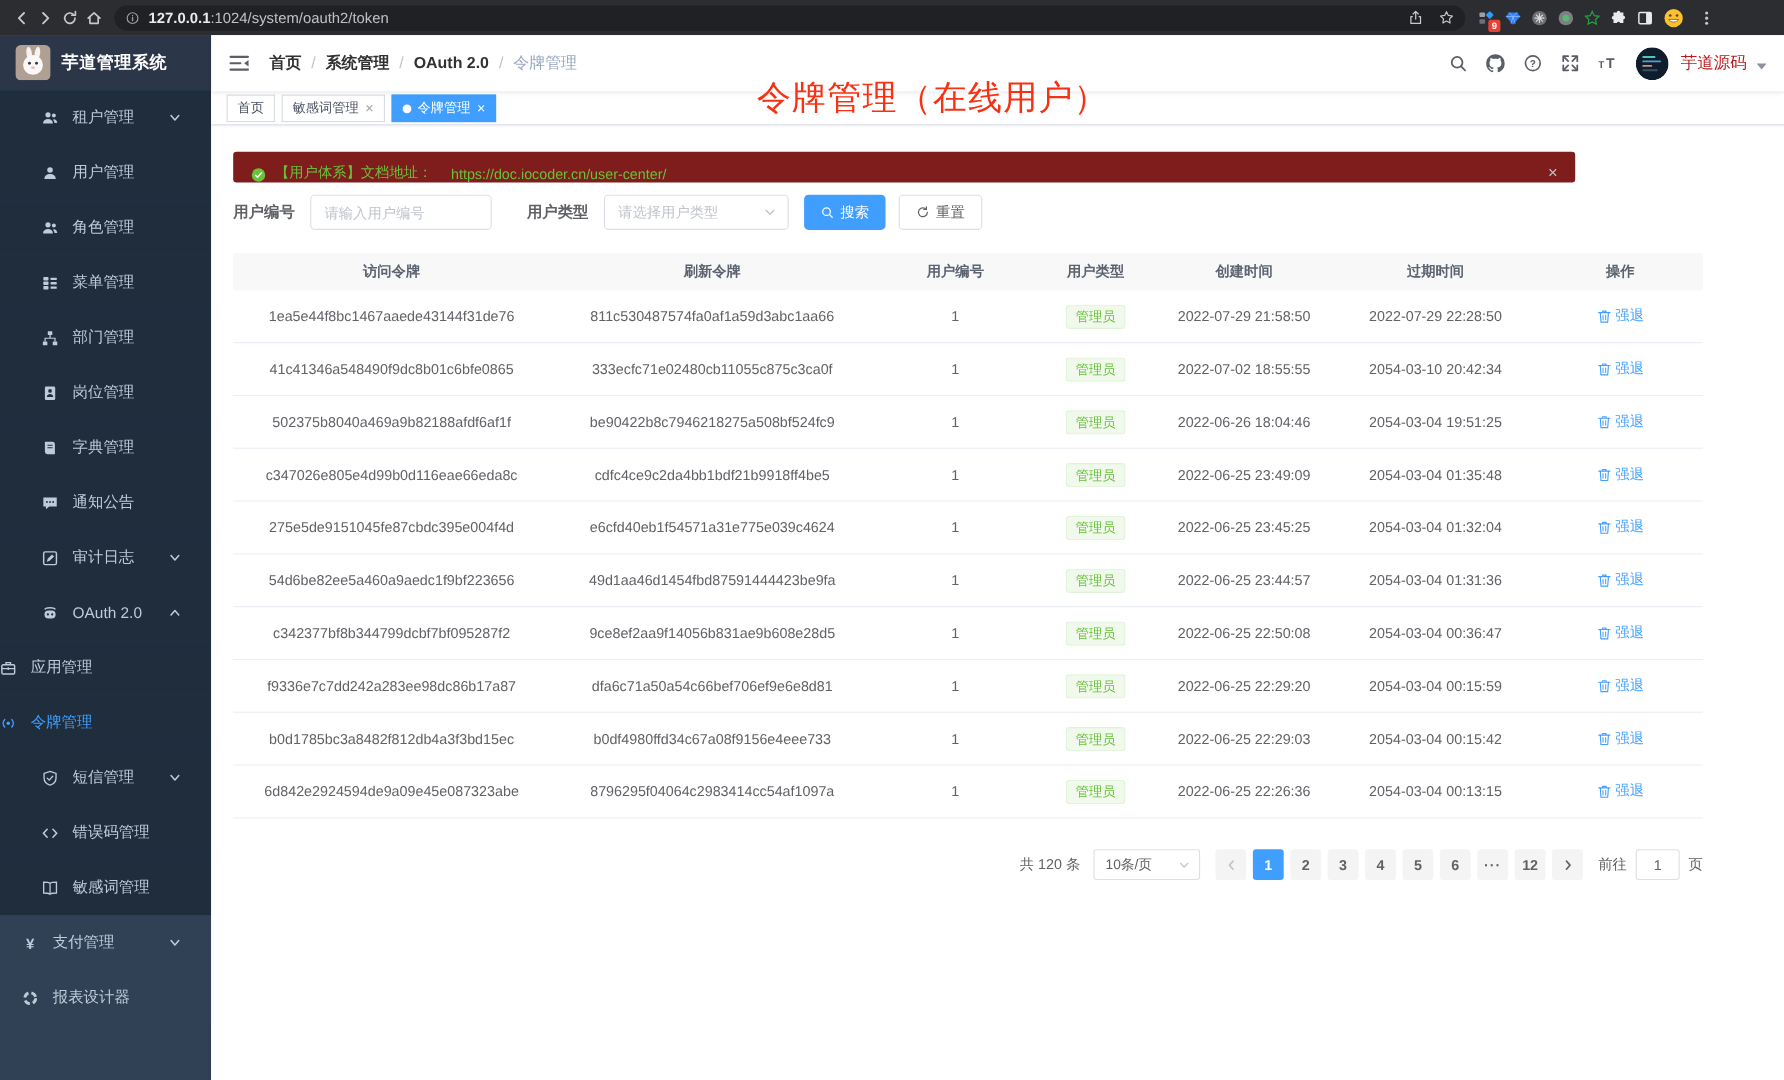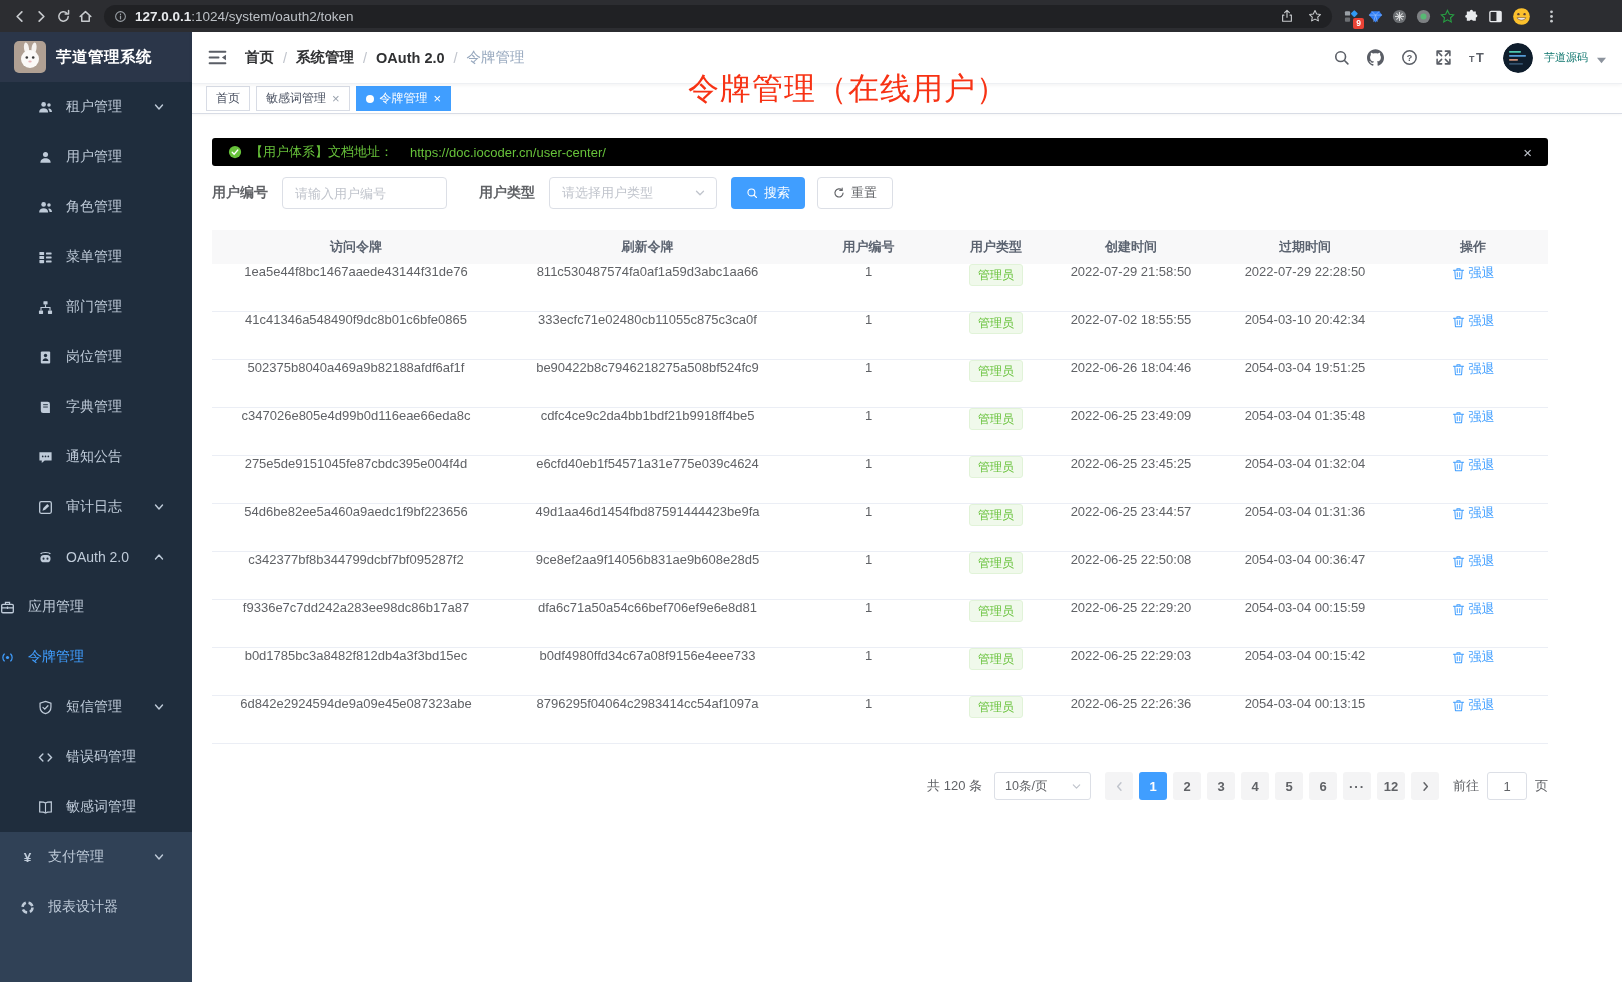--- a/index.html
+++ b/index.html
@@ -41,58 +41,58 @@
 
 .navbar{height:52px;border-bottom:1px solid #eef0f3;box-shadow:0 1px 4px rgba(0,21,41,.06);display:flex;align-items:center;padding:0 16px;position:relative;z-index:2}
 .fold{font-size:19px;color:#5a5e66;cursor:pointer}
 .crumbs{margin-left:18px;display:flex;align-items:center;gap:9px;font-size:14.5px}
 .crumb{color:#303133;font-weight:600;cursor:pointer}
 .crumb.last{color:#97a8be;font-weight:400;cursor:default}
 .crumb-sep{color:#c0c4cc;font-weight:400}
 .nav-right{margin-left:auto;display:flex;align-items:center;gap:17px}
 .nav-right .nic{font-size:17px;color:#5a5e66;cursor:pointer}
 .avatar{font-size:30px;cursor:pointer;border-radius:50%;overflow:hidden}
-.uname{font-size:11px;color:#0f766e;margin-left:-6px}
+.uname{font-size:15px;color:#b91c1c;margin-left:-6px}
 .caret{font-size:9px;color:#8c939d;margin-left:-8px;margin-top:6px}
 
 
 .tabsbar{height:30px;border-bottom:1px solid #d8dce5;box-shadow:0 1px 3px rgba(0,0,0,.04);display:flex;align-items:center;padding:0 14px;gap:6px;background:#fff}
 .tab{height:25px;display:inline-flex;align-items:center;gap:6px;padding:0 9px;border:1px solid #d8dce5;background:#fff;color:#495060;font-size:12px;cursor:pointer;white-space:nowrap}
 .tab .x{font-style:normal;font-size:13px;color:#9aa2ad;line-height:1}
 .tab.active{background:#409eff;border-color:#409eff;color:#fff}
 .tab.active .x{color:#fff}
 .dot{width:8px;height:8px;border-radius:50%;background:#fff;display:inline-block}
 
 
 .annotation{position:absolute;left:496px;top:36px;z-index:9;font-size:31px;font-weight:500;color:var(--annotation,#f73214);letter-spacing:1px;pointer-events:none}
 
 
 .page{padding:24px 0 0 20px}
-.alert{width:1336px;height:28px;background:#000000;border-radius:3px;display:flex;align-items:center;padding:0 16px;font-size:13px;color:var(--success,#67c23a)}
+.alert{width:1220px;height:28px;background:#7f1d1d;border-radius:3px;display:flex;align-items:flex-end;padding:0 16px;font-size:13px;color:var(--success,#67c23a)}
 .alert .ic{font-size:14px;margin-right:8px}
 .alert a{color:var(--success,#67c23a);text-decoration:none;margin-left:17px;cursor:pointer}
 .alert .close{margin-left:auto;color:#c0c4cc;font-size:15px;cursor:pointer;font-style:normal}
 
 .filters{margin-top:11px;display:flex;align-items:center;font-size:14px}
 .f-label{font-weight:700;color:#606266;margin-right:14px}
 .f-input{width:165px;height:32px;border:1px solid #dcdfe6;border-radius:4px;padding:0 12px;font-size:13px;color:#606266;outline:none}
 .f-input::placeholder{color:#c0c4cc}
 .f-sep{width:32px}
 .f-select{width:168px;height:32px;border:1px solid #dcdfe6;border-radius:4px;padding:0 10px 0 12px;display:flex;align-items:center;justify-content:space-between;color:#c0c4cc;font-size:13px;cursor:pointer}
 .f-select .ic{font-size:12px;color:#c0c4cc}
 .btn{height:32px;border:none;border-radius:4px;font-size:13px;display:inline-flex;align-items:center;gap:6px;padding:0 15px;cursor:pointer}
 .btn .ic{font-size:12px}
 .btn-search{background:var(--accent,#409eff);color:#fff;margin-left:14px}
 .btn-reset{background:#fff;border:1px solid #dcdfe6;color:#606266;margin-left:12px}
 
 
 .table{margin-top:21px;width:1336px;font-size:13px;color:#606266}
 .t-head{display:flex;background:#f8f8f9;height:34px;align-items:center}
 .t-head .cell{font-weight:700;color:#5b6370}
-.t-row{display:flex;height:48px;align-items:flex-start;border-bottom:1px solid #ebeef5}
+.t-row{display:flex;height:48px;align-items:center;border-bottom:1px solid #ebeef5}
 .cell{text-align:center;white-space:nowrap;overflow:hidden}
 .c-access{width:288px}.c-refresh{width:295px}.c-uid{width:147px}.c-utype{width:108px}.c-ctime{width:162px}.c-etime{width:186px}.c-act{width:150px}
 .tag{display:inline-block;background:#f0f9eb;border:1px solid #e1f3d8;color:var(--success,#67c23a);font-size:12px;line-height:20px;padding:0 8px;border-radius:3px}
 .act{color:var(--accent,#409eff);cursor:pointer;display:inline-flex;align-items:center;gap:4px;text-decoration:none}
 .act .ic{font-size:13px}
 
 
 .pager{width:1336px;margin-top:28px;display:flex;justify-content:flex-end;align-items:center;gap:12px;font-size:13px;color:#606266}
 .p-total{font-weight:400}
 .p-size{width:97px;height:28px;border:1px solid #dcdfe6;border-radius:3px;display:flex;align-items:center;justify-content:space-between;padding:0 8px 0 10px;font-size:12.5px;color:#606266;cursor:pointer}

